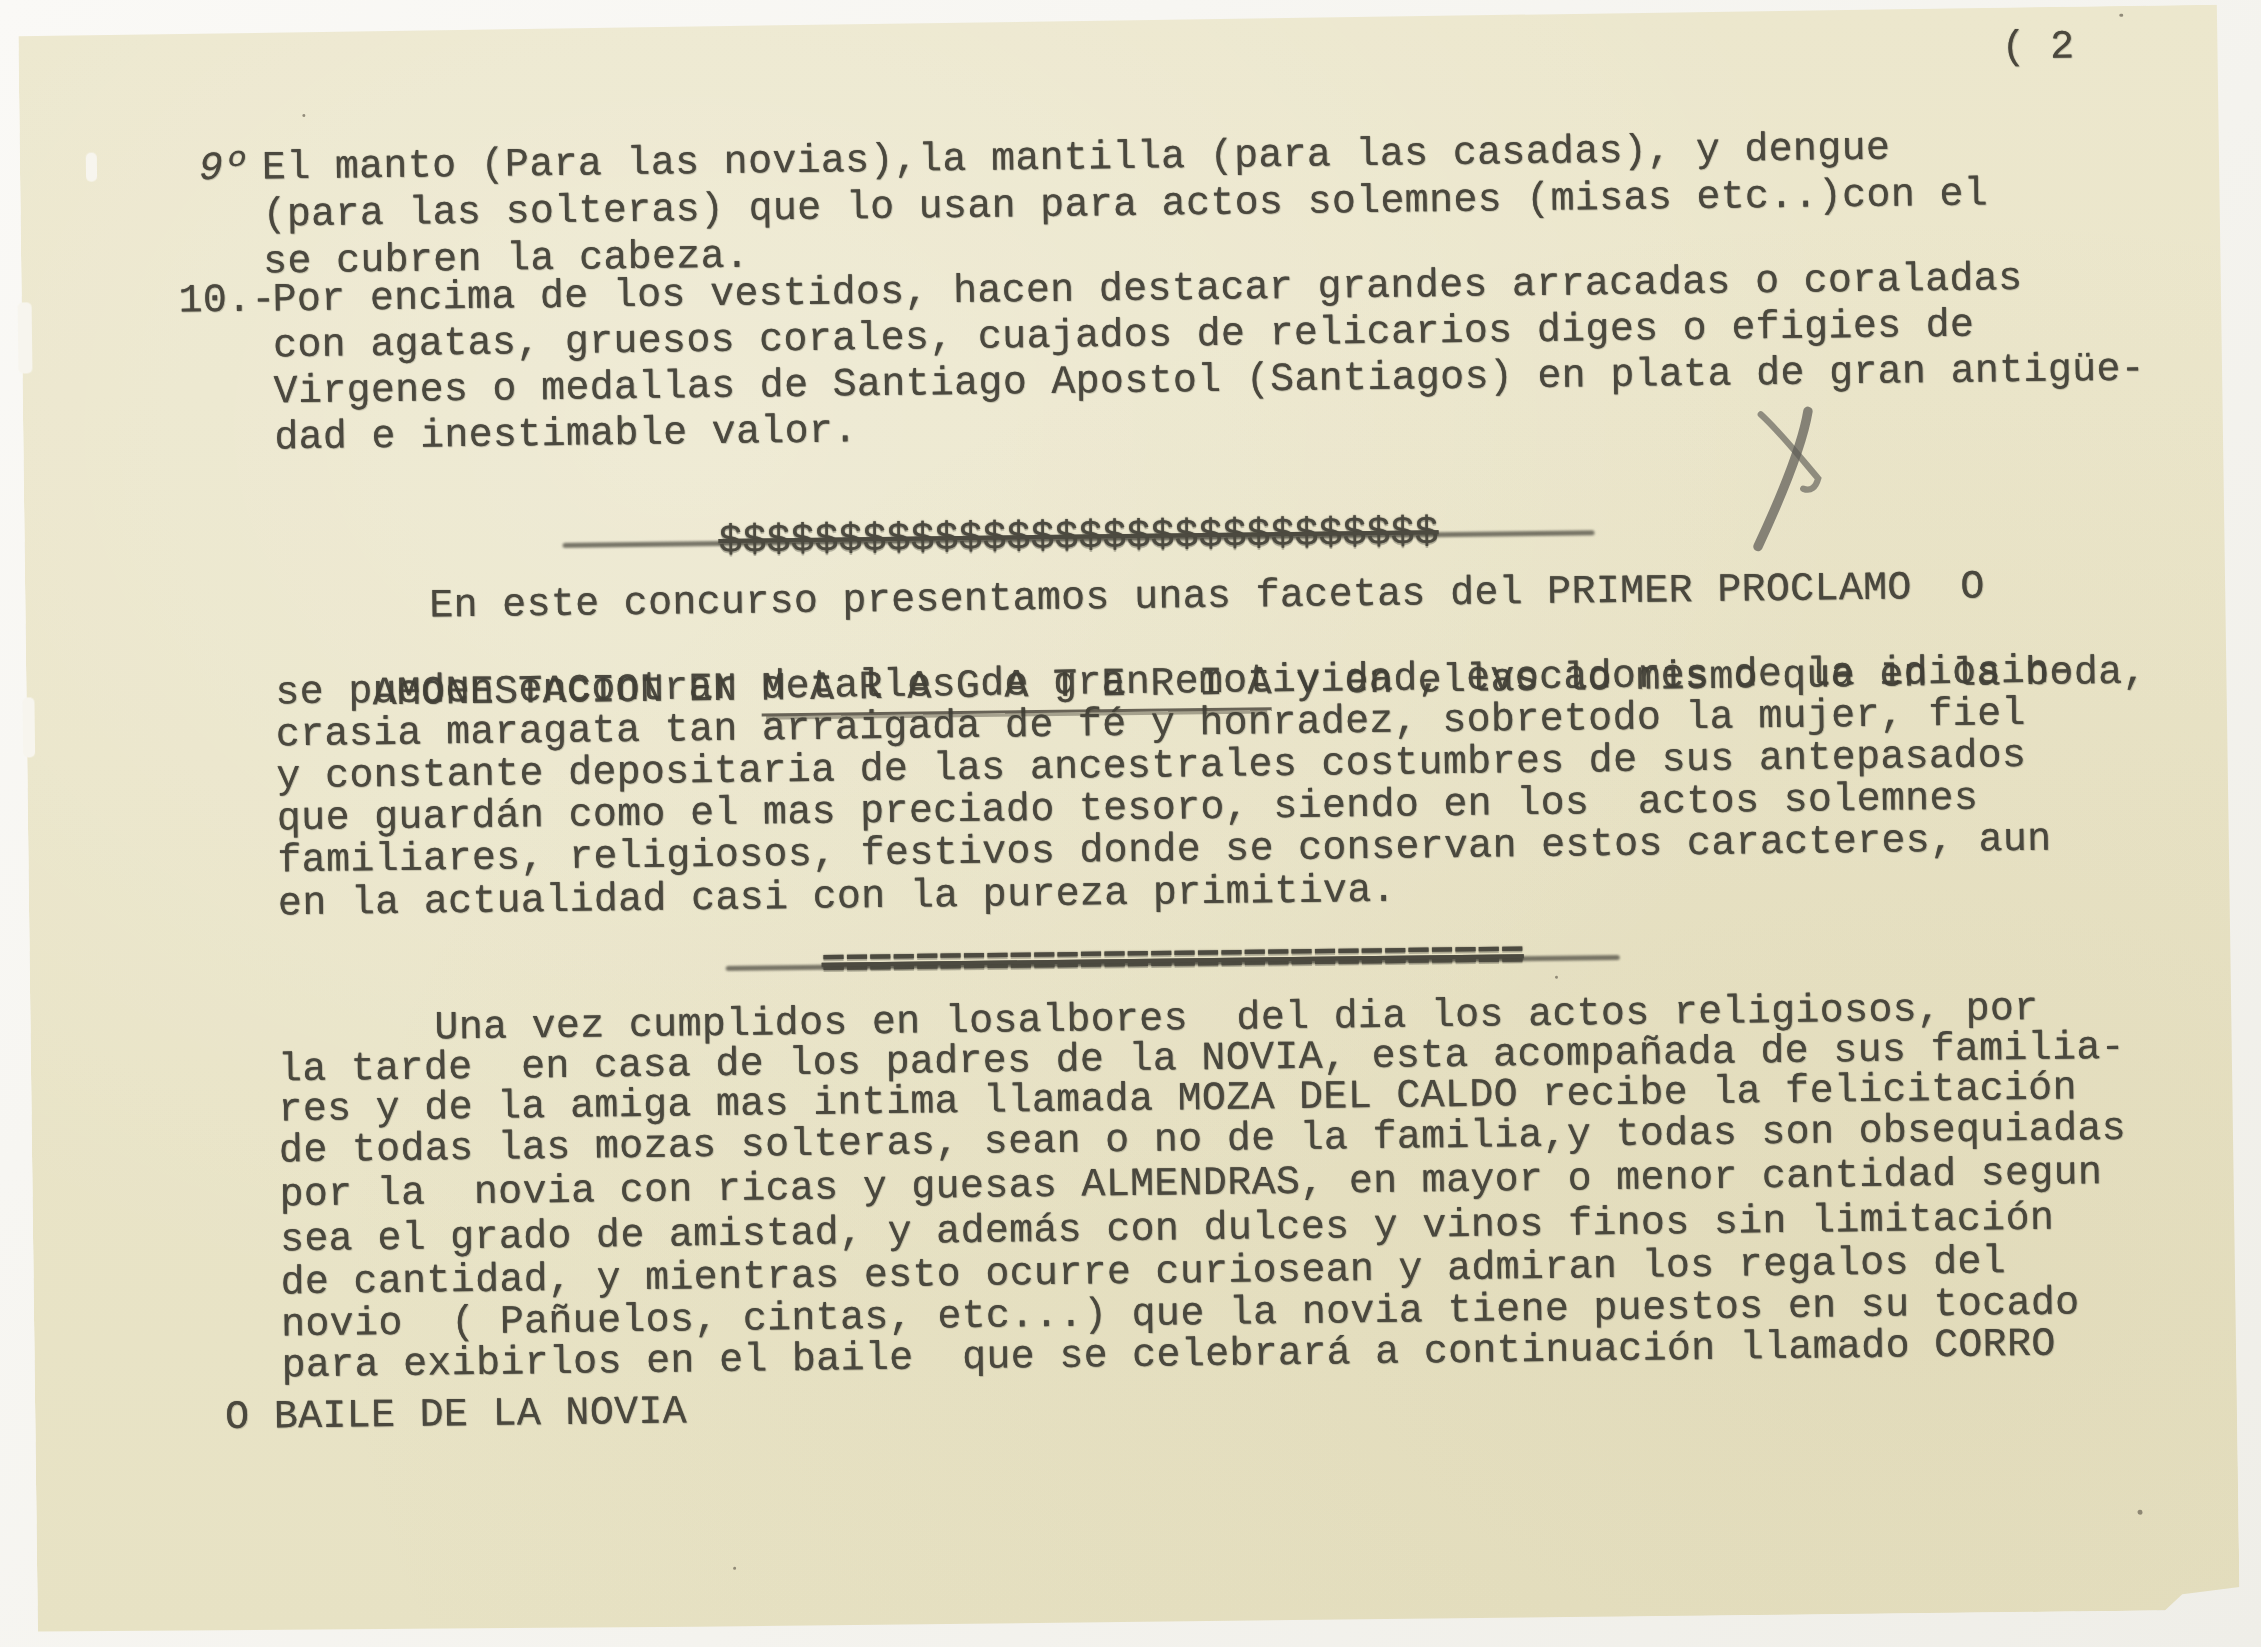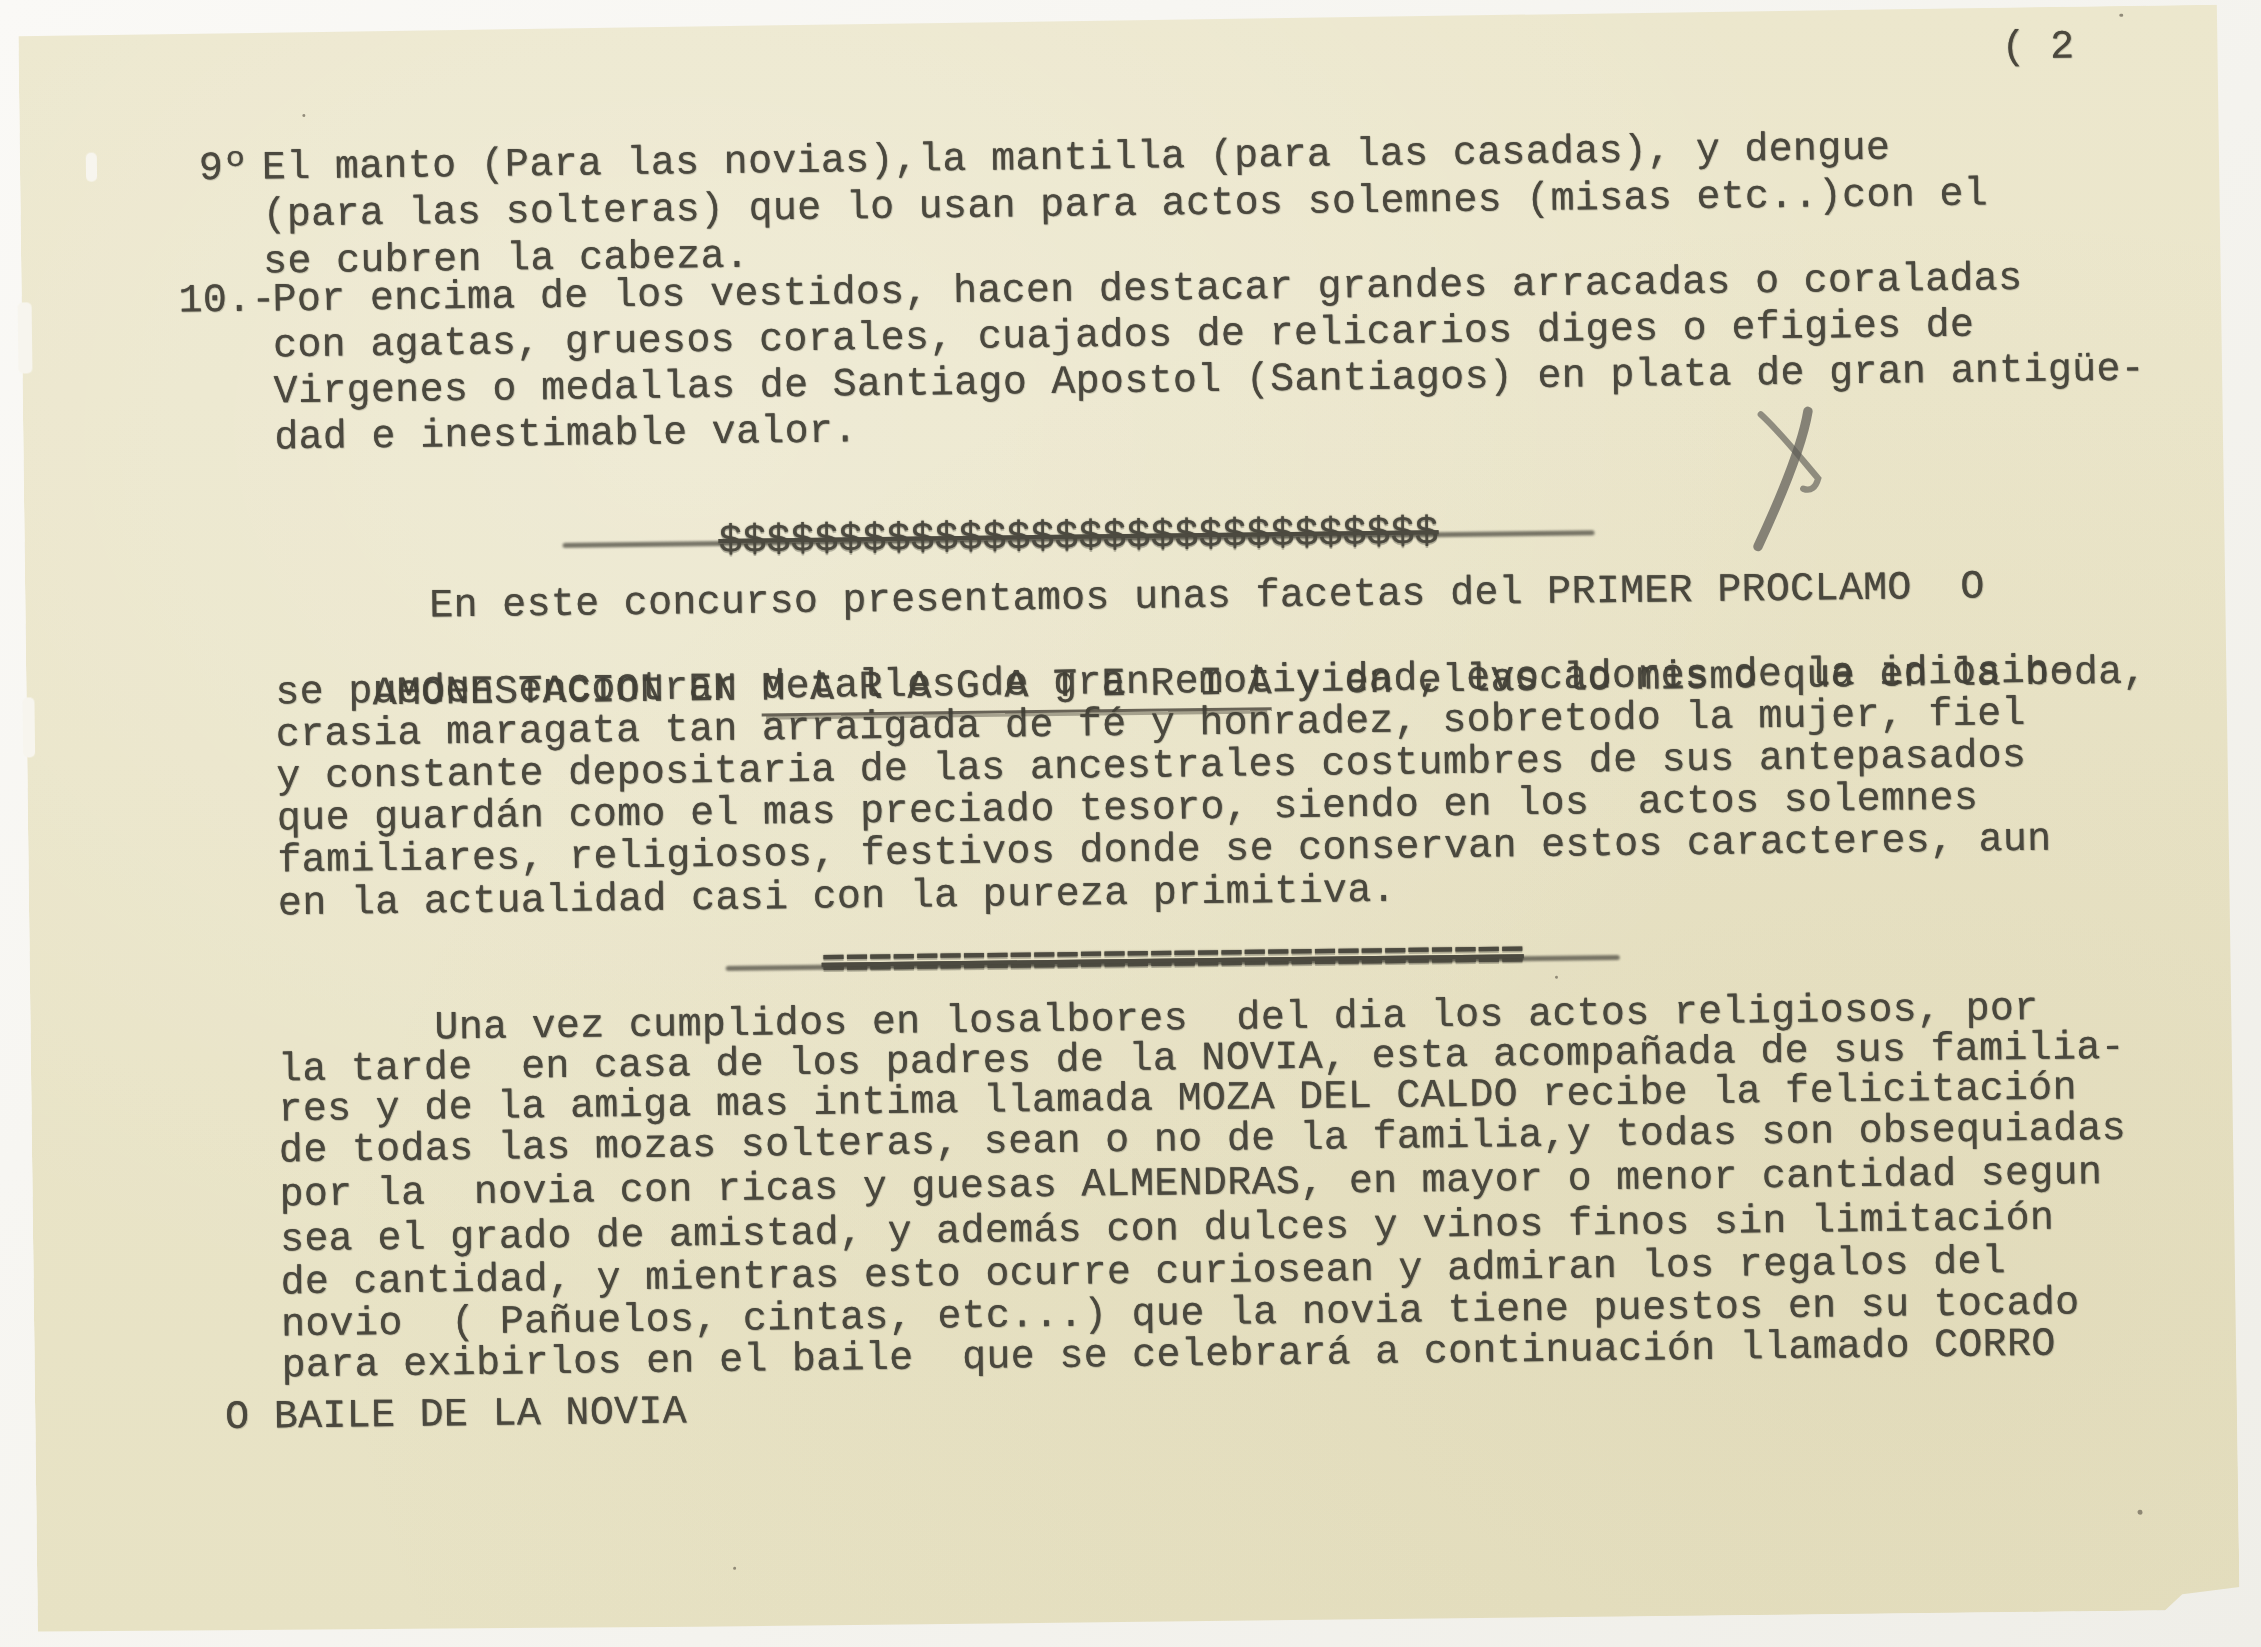--- a/index.html
+++ b/index.html
@@ -72,21 +72,21 @@
   <div class="defect" style="left:-3.8px; top:271px; width:14px; height:71px;"></div>
   <div class="defect" style="left:-3.8px; top:666px; width:12px; height:60px;"></div>
   <div class="speck" style="left:283px; top:86px; width:3.1px; height:3.1px;"></div>
   <div class="speck" style="left:2101px; top:7.6px; width:3.8px; height:3.8px;"></div>
   <div class="speck" style="left:1525px; top:963px; width:3.1px; height:3.1px;"></div>
   <div class="speck" style="left:2101px; top:1504px; width:5px; height:5px;"></div>
   <div class="speck" style="left:696px; top:1544px; width:3.1px; height:3.1px;"></div>
 
   <div class="tline" style="left:1983px; top:19px;">( 2</div>
 
-  <div class="tline" style="left:179px; top:118px;">9º</div>
+  <div class="tline" style="left:179px; top:118px;font-style:italic;">9º</div>
   <div class="tline" style="left:242px; top:118px;">El manto (Para las novias),la mantilla (para las casadas), y dengue</div>
   <div class="tline" style="left:242px; top:165px;">(para las solteras) que lo usan para actos solemnes (misas etc..)con el</div>
   <div class="tline" style="left:242px; top:212px;">se cubren la cabeza.</div>
 
   <div class="tline" style="left:157px; top:250px;">10.-</div>
   <div class="tline" style="left:251px; top:250px;">Por encima de los vestidos, hacen destacar grandes arracadas o coraladas</div>
   <div class="tline" style="left:251px; top:296px;">con agatas, gruesos corales, cuajados de relicarios diges o efigies de</div>
   <div class="tline" style="left:251px; top:342px;">Virgenes o medallas de Santiago Apostol (Santiagos) en plata de gran antigüe-</div>
   <div class="tline" style="left:251px; top:388px;">dad e inestimable valor.</div>
 

